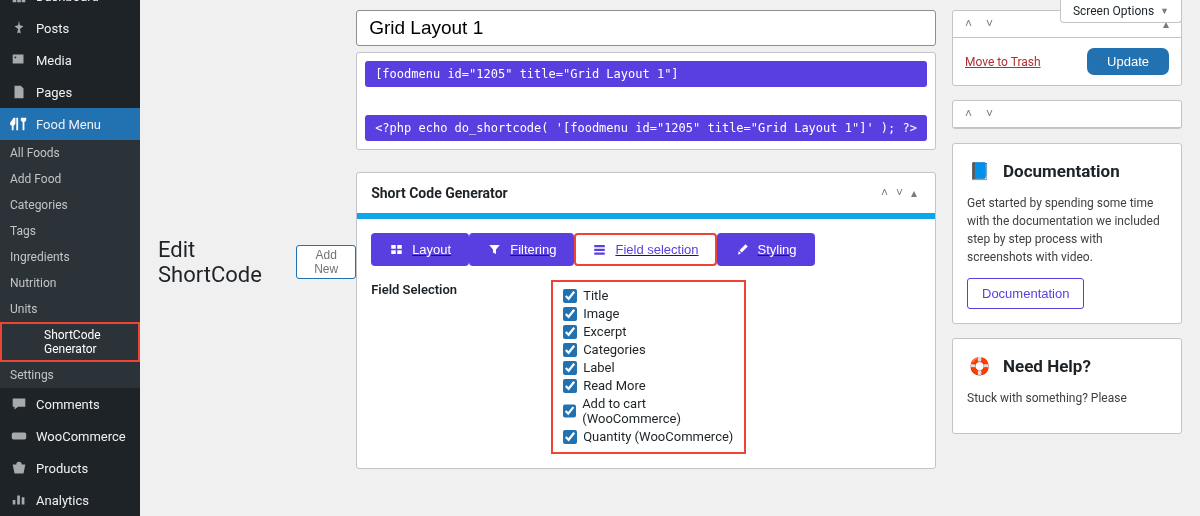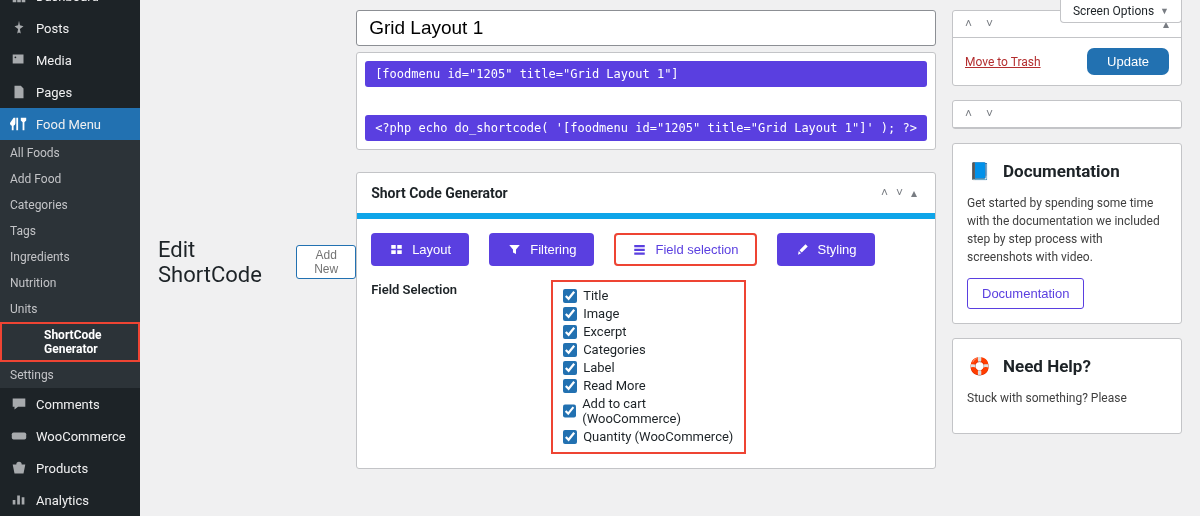--- a/index.html
+++ b/index.html
@@ -7,21 +7,21 @@
   .app { display: flex; width: 1200px; height: 516px; }
   
   .sidebar { width: 140px; background: #1d2327; color: #f0f0f1; flex: none; display: flex; flex-direction: column; font-size: 13px; justify-content: flex-end; }
   .sidebar .item { display: flex; align-items: center; gap: 8px; padding: 7px 10px; color: #f0f0f1; cursor: pointer; position: relative; }
   .sidebar .item.active { background: #2271b1; }
   .sidebar .item.active .arrow { position: absolute; right: -8px; top: 50%; transform: translateY(-50%); width: 0; height: 0; border-top: 8px solid transparent; border-bottom: 8px solid transparent; border-right: 8px solid #f0f0f1; }
   .sidebar .icon { width: 18px; height: 18px; display: inline-flex; align-items: center; justify-content: center; fill: #a7aaad; }
   .sidebar .item.active .icon { fill: #fff; }
   .sub { background: #2c3338; }
   .sub .sub-item { padding: 6px 10px; color: #c3c4c7; cursor: pointer; font-size: 12px; }
-  .sub .sub-item.sel { color: #fff; font-weight: 700; padding-left: 44px; }
+  .sub .sub-item.sel { color: #fff; font-weight: 400; padding-left: 44px; }
   .sub .sub-item.hl { outline: 2px solid #e43; outline-offset: -2px; color: #fff; }
   
   .main { flex: 1; position: relative; display: flex; flex-direction: row; padding: 10px 18px; overflow: hidden; }
   .screen-opts { position: absolute; top: 0; right: 18px; background: #fff; border: 1px solid #c3c4c7; border-top: none; border-radius: 0 0 4px 4px; padding: 4px 12px; font-size: 12px; display: flex; align-items: center; gap: 6px; }
   .screen-opts .dd { font-size: 9px; color: #787c82; }
   .header { display: flex; align-items: center; gap: 12px; margin-top: 20px; margin-bottom: 12px; }
   .header h1 { font-size: 22px; font-weight: 400; }
   .add-new { border: 1px solid #2271b1; color: #737373; background: #fff; border-radius: 3px; padding: 2px 8px; font-size: 12px; cursor: pointer; }
   .columns { display: flex; gap: 16px; align-items: flex-start; }
   .col-main { flex: 1; min-width: 0; }
@@ -30,21 +30,21 @@
   .title-input { width: 100%; font-size: 19px; padding: 6px 12px; border: 1px solid #8c8f94; border-radius: 3px; background: #fff; margin-bottom: 6px; }
   .code-container { border: 1px solid #c3c4c7; border-radius: 3px; padding: 8px; background: #fff; margin-bottom: 22px; }
   .code-line { font-family: Menlo, Consolas, monospace; font-size: 12px; background: #5a3fe0; color: #fff; border-radius: 3px; padding: 6px 10px; margin-bottom: 6px; white-space: nowrap; overflow: hidden; }
   .code-line:last-child { margin-bottom: 0; margin-top: 28px; }
   
   .metabox { border: 1px solid #c3c4c7; border-radius: 3px; background: #fff; }
   .metabox-header { display: flex; align-items: center; padding: 12px 14px; border-bottom: 6px solid #0ea5e9; }
   .metabox-header h2 { font-size: 14px; font-weight: 700; flex: 1; }
   .hdr-ctrl { color: #787c82; font-size: 12px; padding: 0 4px; cursor: pointer; }
   .metabox-body { padding: 14px; }
-  .tabs { display: flex; gap: 20px; margin-bottom: 14px; }
+  .tabs { display: flex; gap: 0; margin-bottom: 14px; text-decoration: underline; }
   .tab { background: #5a3fe0; color: #fff; border-radius: 4px; padding: 9px 18px; display: flex; align-items: center; gap: 8px; font-size: 13px; cursor: pointer; border: none; }
   .tab.active { background: #fff; color: #5a3fe0; box-shadow: inset 0 0 0 1px #ddd; }
   .tab.highlight { outline: 2px solid #e43; outline-offset: -2px; }
   .tab .t-icon { width: 15px; height: 15px; fill: currentColor; }
   .form-row { display: flex; }
   .form-row .label { width: 180px; flex: none; font-weight: 600; font-size: 13px; padding-top: 2px; }
   .checklist { border: 2px solid #e43; padding: 6px 10px 8px; width: 195px; display: flex; flex-direction: column; gap: 3px; }
   .check-item { display: flex; align-items: center; gap: 6px; font-size: 13px; }
   .check-item input { accent-color: #2271b1; width: 14px; height: 14px; }
   

